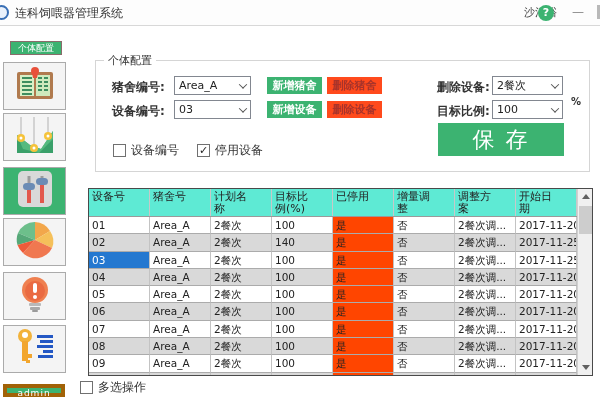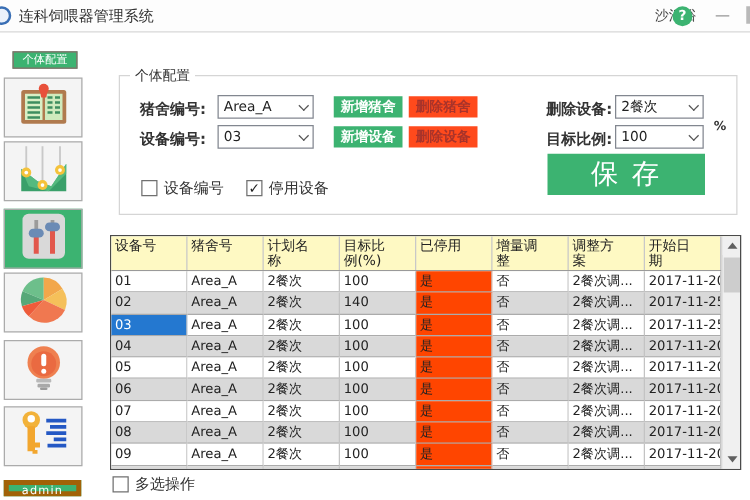--- a/index.html
+++ b/index.html
@@ -54,21 +54,21 @@
               line-height:33px; letter-spacing:2px; }
   .checkrow { position:absolute; display:flex; align-items:center; gap:5px; }
   .cb { width:13px; height:13px; background:#fff; border:1px solid #707070; font-size:11px;
         font-weight:bold; color:#222; text-align:center; line-height:12px; }
   .cb-label { font-size:12px; color:#333; }
 
   
   .table-wrap { position:absolute; left:88px; top:188px; width:505px; height:188px;
                 border:1px solid #4a4a4a; background:#fff; overflow:hidden; }
   .thead { display:grid; grid-template-columns:repeat(8,61px); height:28px;
-           border-bottom:1px solid #9a9a9a; background:#fef9c3; }
+           border-bottom:1px solid #9a9a9a; background:#5eead4; }
   .th { border-right:1px solid #c8c8c8; font-size:11px; line-height:12px; color:#222;
         padding:2px 0 0 3px; white-space:pre-line; overflow:hidden; }
   .tbody { position:relative; }
   .tr { display:grid; grid-template-columns:repeat(8,61px); height:17.3px; }
   .tr.even .td { background:var(--row-alt); }
   .td { border-right:1px solid #c3c3c3; border-bottom:1px solid #ababab; font-size:10.5px;
         color:#222; line-height:16.5px; padding-left:3px; white-space:nowrap; overflow:hidden;
         background:#fff; }
   .td.stopped { background:var(--stopped-orange) !important; color:#222; }
   .td.selected { background:var(--selection-blue) !important; color:#fff; }
@@ -78,21 +78,21 @@
              border-left:1px solid #d0d0d0; }
   .sb-btn { position:absolute; left:0; width:15px; height:15px; background:#f0f0f0;
             display:flex; align-items:center; justify-content:center; }
   .sb-up { top:0; } .sb-down { bottom:0; }
   .tri-up { width:0; height:0; border-left:4px solid transparent; border-right:4px solid transparent;
             border-bottom:5px solid #606060; }
   .tri-down { width:0; height:0; border-left:4px solid transparent; border-right:4px solid transparent;
               border-top:5px solid #606060; }
   .sb-thumb { position:absolute; left:1px; top:17px; width:13px; height:28px; background:#cdcdcd; }
 
-  .footer-check { position:absolute; left:90px; top:379px; }
+  .footer-check { position:absolute; left:80px; top:379px; }
 </style>
 </head>
 <body>
 
 <div id="app">
 
   <div class="topbar">
     <div class="app-logo"></div>
     <div class="app-title">连科饲喂器管理系统</div>
     <div class="user-name">沙汀峪</div>

